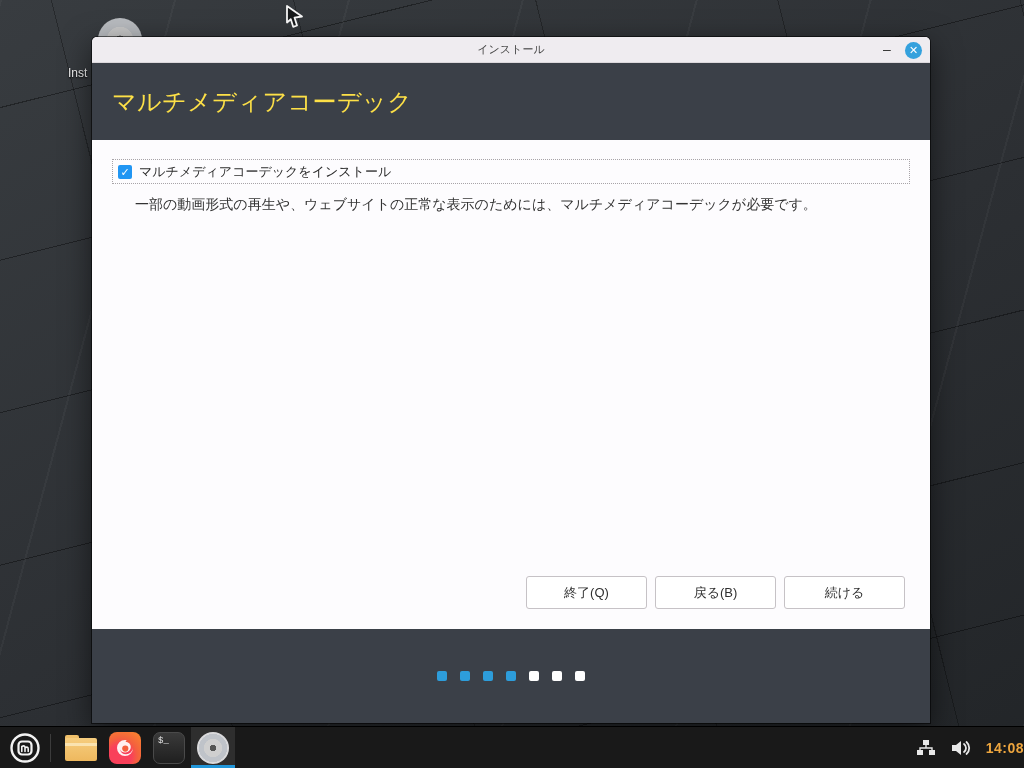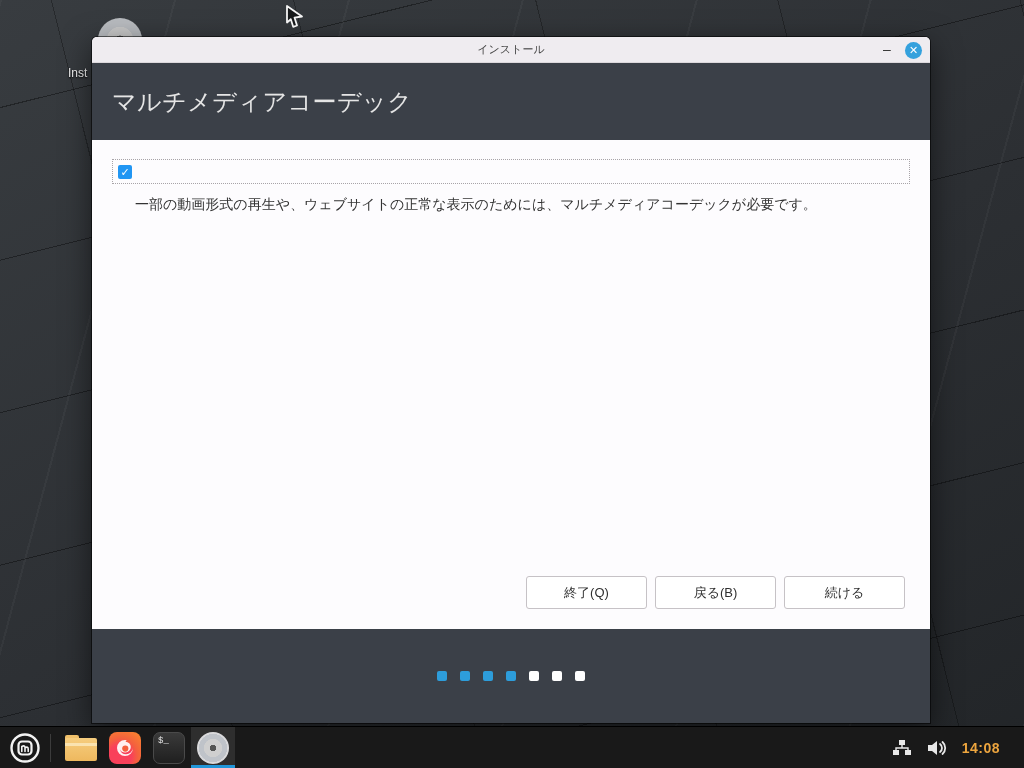--- a/index.html
+++ b/index.html
@@ -41,21 +41,21 @@
     position:absolute; left:0; right:0; text-align:center;
     font-size:11px; color:#454545;
   }
   .tb-controls { position:absolute; right:8px; top:0; height:26px; display:flex; align-items:center; gap:12px; }
   .btn-min { width:12px; height:12px; color:#3a3a3a; font-size:14px; line-height:10px; text-align:center; cursor:default; }
   .btn-close {
     width:17px; height:17px; border-radius:50%; background:#34a1dd;
     color:#fff; font-size:11px; font-weight:bold; line-height:17px; text-align:center; cursor:default;
   }
   .wheader {
-    height:77px; background:#3b4048; color:#e5e5e5; flex:0 0 auto;
+    height:77px; background:#3b4048; color:#fde047; flex:0 0 auto;
     display:flex; align-items:center; padding-left:20px;
   }
   .wheader .wh-title { font-size:24px; font-weight:400; letter-spacing:0.5px; }
 
   .wcontent { flex:1 1 auto; background:#fdfcfe; position:relative; display:flex; flex-direction:column; }
   .checkbox-row {
     margin:19px 20px 0 20px; border:1px dotted #a8a4a8; height:25px;
     display:flex; align-items:center; padding-left:5px; background:#fdfcfe;
   }
   .checkbox {
@@ -107,21 +107,21 @@
   }
   .terminal-icon {
     width:32px; height:32px; border-radius:7px; background:linear-gradient(#3a3a3a,#1f1f1f);
     border:1px solid #4a4a4a; color:#e8e8e8; font-family:"Liberation Mono","DejaVu Sans Mono",monospace;
     font-size:9px; padding:3px 0 0 4px;
   }
   .cd-icon {
     width:32px; height:32px; border-radius:50%;
     background:radial-gradient(circle at 50% 50%, #555 0 13%, #cfcfcf 14% 40%, #bfc3c9 41% 62%, #dadadc 63% 88%, #c4c4c6 89% 100%);
   }
-  .tb-right { margin-left:auto; display:flex; align-items:center; gap:14px; padding-right:24px; height:100%; }
+  .tb-right { margin-left:auto; display:flex; align-items:center; gap:14px; padding-right:0; height:100%; }
   .clock { font-size:14px; font-weight:bold; color:#eda53e; letter-spacing:0.5px; }
 
   .cursor { position:absolute; left:283px; top:4px; width:24px; height:26px; pointer-events:none; }
 </style>
 </head>
 <body>
 
 <div class="desktop-icon">
   <div class="cd-mini"></div>
   <div class="di-label">Inst</div>
@@ -136,20 +136,21 @@
     </div>
   </div>
 
   <div class="wheader">
     <div class="wh-title">マルチメディアコーデック</div>
   </div>
 
   <div class="wcontent">
     <div class="checkbox-row">
       <div class="checkbox">✓</div>
+      <div class="checkbox-label">マルチメディアコーデックをインストール</div>
     </div>
     <div class="content-desc">一部の動画形式の再生や、ウェブサイトの正常な表示のためには、マルチメディアコーデックが必要です。</div>
 
     <div class="button-row">
       <button class="wbtn">終了(Q)</button>
       <button class="wbtn">戻る(B)</button>
       <button class="wbtn">続ける</button>
     </div>
   </div>
 

